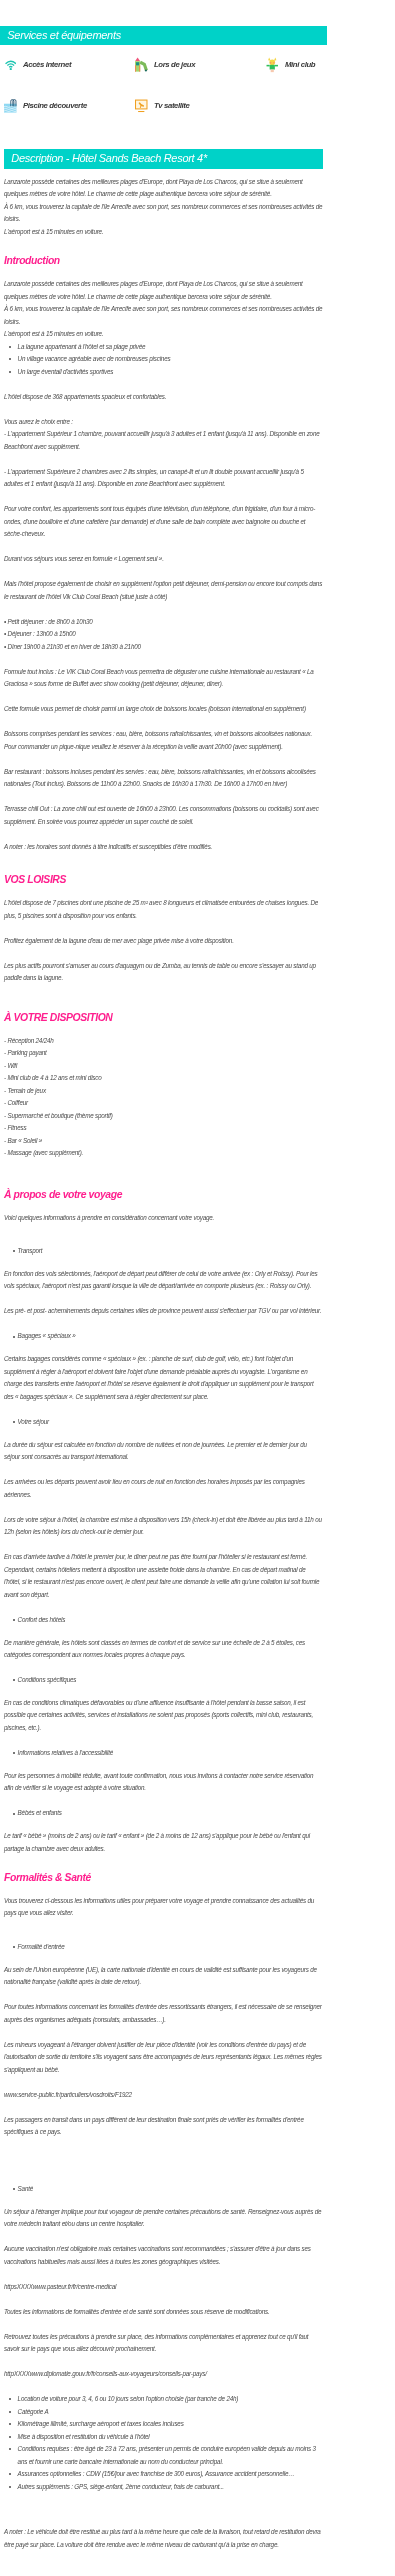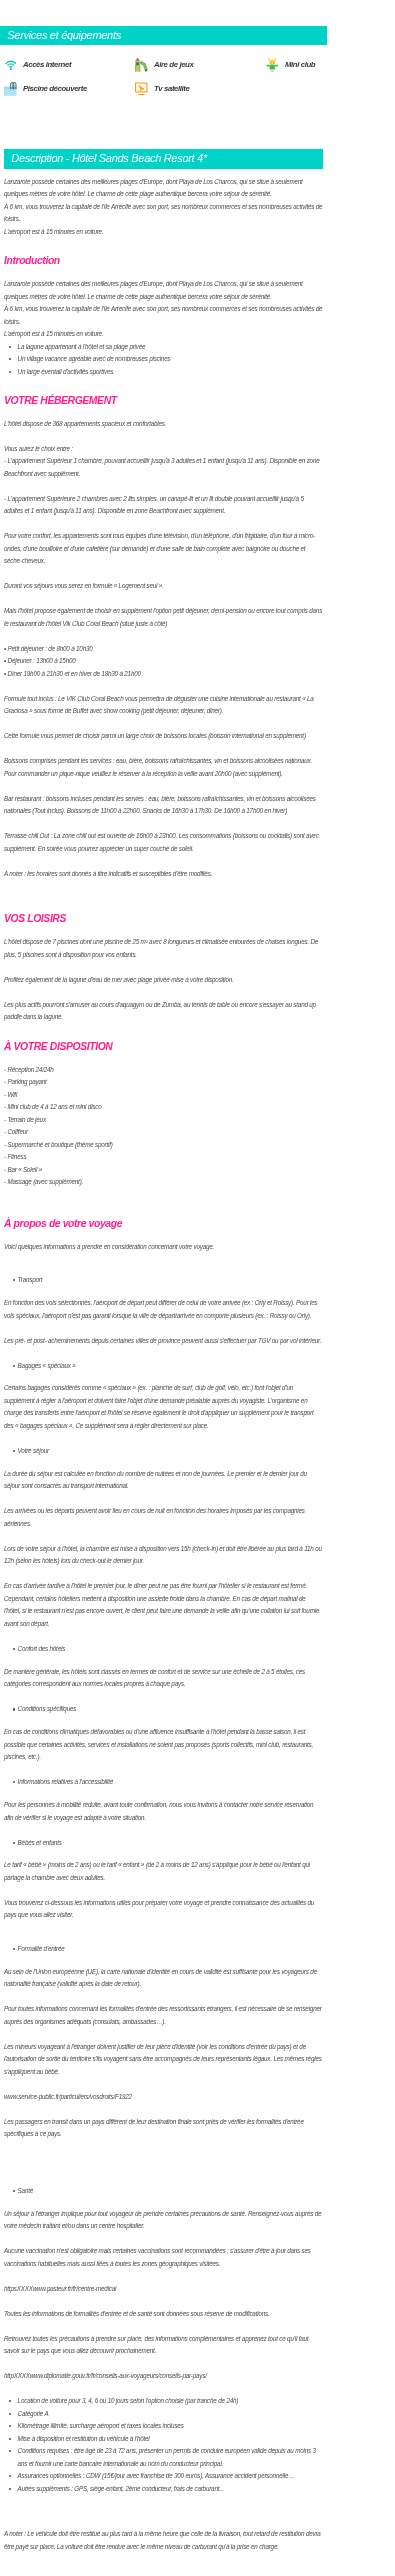--- a/index.html
+++ b/index.html
@@ -22,21 +22,21 @@
       padding-left: 7.3px;
       font-style: italic;
       letter-spacing: -0.3px;
       white-space: nowrap;
       overflow: hidden;
     }
     .services { padding: 11.5px 0 0 0; height: 100px; }
     .services-grid {
       display: grid;
       grid-template-columns: 131px 131px 134px;
-      row-gap: 7px;
+      row-gap: 24px;
       text-align: right;
     }
     .svc { display: flex; align-items: center; height: 16.7px; padding-left: 4.2px; }
     .svc .ico { width: 12.5px; height: 16.7px; margin-right: 6.3px; display: flex; align-items: center; justify-content: center; }
     .svc .lbl { font-size: 7.8px; font-weight: bold; color: #3a3a3a; letter-spacing: -0.4px; }
     .desc { padding: 4px; }
     .lead { padding-top: 7.3px; }
     h2.pink {
       color: #ff1f8e;
       font-size: 10.4px;
@@ -94,21 +94,21 @@
             <svg width="12.5" height="15.7" viewBox="0 0 24 30">
                 <polygon points="0,8 5,1 10,8" fill="#f0557a"></polygon>
                 <rect x="0" y="8" width="10" height="20" fill="#a5d66b"></rect>
                 <rect x="2" y="10" width="6" height="6" fill="#1b8f84"></rect>
                 <rect x="0" y="16" width="2" height="12" fill="#f08a50"></rect>
                 <rect x="8" y="16" width="2" height="12" fill="#f08a50"></rect>
                 <path d="M10 10 L18 14 L22 26" stroke="#7dbb5a" stroke-width="6" fill="none"></path>
                 <circle cx="21" cy="26" r="2" fill="#1b6a5e"></circle>
               </svg>
           </span>
-          <span class="lbl">Aire de jeux</span>
+          <span class="lbl">Lors de jeux</span>
         </div>
         <div class="svc">
           <span class="ico">
             <svg width="12.5" height="15.7" viewBox="0 0 24 30">
                 <polygon points="6,1 9,7 4,6" fill="#f5d545"></polygon>
                 <polygon points="18,1 15,7 20,6" fill="#f5d545"></polygon>
                 <circle cx="12" cy="10" r="5.5" fill="#f5d545"></circle>
                 <circle cx="9" cy="11" r="1.2" fill="#f06a7a"></circle>
                 <circle cx="15" cy="11" r="1.2" fill="#f06a7a"></circle>
                 <rect x="7" y="15" width="10" height="9" fill="#2ec05a"></rect>
@@ -161,21 +161,20 @@
       <span class="line">À 6 km, vous trouverez la capitale de l'île Arrecife avec son port, ses nombreux commerces et ses nombreuses activités de loisirs.</span>
       <span class="line">L'aéroport est à 15 minutes en voiture.</span>
     </div>
 
     <ul class="dots">
       <li>La lagune appartenant à l'hôtel et sa plage privée</li>
       <li>Un village vacance agréable avec de nombreuses piscines</li>
       <li>Un large éventail d'activités sportives</li>
     </ul>
 
-    <h2 class="pink">VOTRE HÉBERGEMENT</h2>
     <p>L'hôtel dispose de 368 appartements spacieux et confortables.</p>
     <span class="line">Vous aurez le choix entre :</span>
     <p>- L'appartement Supérieur 1 chambre, pouvant accueillir jusqu'à 3 adultes et 1 enfant (jusqu'à 11 ans). Disponible en zone Beachfront avec supplément.</p>
     <p>- L'appartement Supérieure 2 chambres avec 2 lits simples, un canapé-lit et un lit double pouvant accueillir jusqu'à 5 adultes et 1 enfant (jusqu'à 11 ans). Disponible en zone Beachfront avec supplément.</p>
     <p>Pour votre confort, les appartements sont tous équipés d'une télévision, d'un téléphone, d'un frigidaire, d'un four à micro-ondes, d'une bouilloire et d'une cafetière (sur demande) et d'une salle de bain complète avec baignoire ou douche et sèche-cheveux.</p>
 
     <p>Durant vos séjours vous serez en formule « Logement seul ».</p>
     <p>Mais l'hôtel propose également de choisir en supplément l'option petit déjeuner, demi-pension ou encore tout compris dans le restaurant de l'hôtel Vik Club Coral Beach (situé juste à côté)</p>
     <div style="margin-bottom:12.5px">
       <span class="line">• Petit déjeuner : de 8h00 à 10h30</span>
@@ -185,26 +184,26 @@
     <p>Formule tout inclus : Le VIK Club Coral Beach vous permettra de déguster une cuisine internationale au restaurant « La Graciosa » sous forme de Buffet avec show cooking (petit déjeuner, déjeuner, diner).</p>
     <p>Cette formule vous permet de choisir parmi un large choix de boissons locales (boisson international en supplément)</p>
     <div style="margin-bottom:12.5px">
       <span class="line">Boissons comprises pendant les services : eau, bière, boissons rafraîchissantes, vin et boissons alcoolisées nationaux.</span>
       <span class="line">Pour commander un pique-nique veuillez le réserver à la réception la veille avant 20h00 (avec supplément).</span>
     </div>
     <p>Bar restaurant : boissons incluses pendant les servies : eau, bière, boissons rafraîchissantes, vin et boissons alcoolisées nationales (Tout inclus). Boissons de 11h00 à 22h00. Snacks de 16h30 à 17h30. De 16h00 à 17h00 en hiver)</p>
     <p>Terrasse chill Out : La zone chill out est ouverte de 16h00 à 23h00. Les consommations (boissons ou cocktails) sont avec supplément. En soirée vous pourrez apprécier un super couché de soleil.</p>
     <p>A noter : les horaires sont donnés à titre indicatifs et susceptibles d'être modifiés.</p>
 
-    <h2 class="pink" style="margin-top:32px">VOS LOISIRS</h2>
+    <h2 class="pink" style="margin-top:20px">VOS LOISIRS</h2>
     <p>L'hôtel dispose de 7 piscines dont une piscine de 25 m² avec 8 longueurs et climatisée entourées de chaises longues. De plus, 5 piscines sont à disposition pour vos enfants.</p>
     <p>Profitez également de la lagune d'eau de mer avec plage privée mise à votre disposition.</p>
     <p>Les plus actifs pourront s'amuser au cours d'aquagym ou de Zumba, au tennis de table ou encore s'essayer au stand up paddle dans la lagune.</p>
 
-    <h2 class="pink" style="margin-top:16px">À VOTRE DISPOSITION</h2>
+    <h2 class="pink" style="margin-top:26px">À VOTRE DISPOSITION</h2>
     <div style="margin-bottom:12.5px">
       <span class="line">- Réception 24/24h</span>
       <span class="line">- Parking payant</span>
       <span class="line">- Wifi</span>
       <span class="line">- Mini club de 4 à 12 ans et mini disco</span>
       <span class="line">- Terrain de jeux</span>
       <span class="line">- Coiffeur</span>
       <span class="line">- Supermarché et boutique (thème sportif)</span>
       <span class="line">- Fitness</span>
       <span class="line">- Bar « Soleil »</span>
@@ -225,20 +224,21 @@
     <p>En cas d'arrivée tardive à l'hôtel le premier jour, le dîner peut ne pas être fourni par l'hôtelier si le restaurant est fermé. Cependant, certains hôteliers mettent à disposition une assiette froide dans la chambre. En cas de départ matinal de l'hôtel, si le restaurant n'est pas encore ouvert, le client peut faire une demande la veille afin qu'une collation lui soit fournie avant son départ.</p>
     <div class="sub-item">Confort des hôtels</div>
     <p>De manière générale, les hôtels sont classés en termes de confort et de service sur une échelle de 2 à 5 étoiles, ces catégories correspondent aux normes locales propres à chaque pays.</p>
     <div class="sub-item">Conditions spécifiques</div>
     <p>En cas de conditions climatiques défavorables ou d'une affluence insuffisante à l'hôtel pendant la basse saison, il est possible que certaines activités, services et installations ne soient pas proposés (sports collectifs, mini club, restaurants, piscines, etc.).</p>
     <div class="sub-item">Informations relatives à l'accessibilité</div>
     <p>Pour les personnes à mobilité réduite, avant toute confirmation, nous vous invitons à contacter notre service réservation afin de vérifier si le voyage est adapté à votre situation.</p>
     <div class="sub-item">Bébés et enfants</div>
     <p>Le tarif « bébé »  (moins de 2 ans) ou le tarif  « enfant » (de 2 à moins de 12 ans) s'applique pour le bébé ou l'enfant qui partage la chambre avec deux adultes.</p>
 
+    <h2 class="pink">Formalités &amp; Santé</h2>
     <p>Vous trouverez ci-dessous les informations utiles pour préparer votre voyage et prendre connaissance des actualités du pays que vous allez visiter.</p>
     <div class="sub-item" style="margin-top:21px">Formalité d'entrée</div>
     <p>Au sein de l'Union européenne (UE), la carte nationale d'identité en cours de validité est suffisante pour les voyageurs de nationalité française (validité après la date de retour).</p>
     <p>Pour toutes informations concernant les formalités d'entrée des ressortissants étrangers, il est nécessaire de se renseigner auprès des organismes adéquats (consulats, ambassades…).</p>
     <p>Les mineurs voyageant à l'étranger doivent justifier de leur pièce d'identité (voir les conditions d'entrée du pays) et de l'autorisation de sortie du territoire s'ils voyagent sans être accompagnés de leurs représentants légaux. Les mêmes règles s'appliquent au bébé.</p>
     <p>www.service-public.fr/particuliers/vosdroits/F1922</p>
     <p>Les passagers en transit dans un pays différent de leur destination finale sont priés de vérifier les formalités d'entrée spécifiques à ce pays.</p>
     <div class="sub-item" style="margin-top:44px">Santé</div>
     <p>Un séjour à l'étranger implique pour tout voyageur de prendre certaines précautions de santé. Renseignez-vous auprès de votre médecin traitant et/ou dans un centre hospitalier.</p>
     <p>Aucune vaccination n'est obligatoire mais certaines vaccinations sont recommandées ; s'assurer d'être à jour dans ses vaccinations habituelles mais aussi liées à toutes les zones géographiques visitées.</p>

